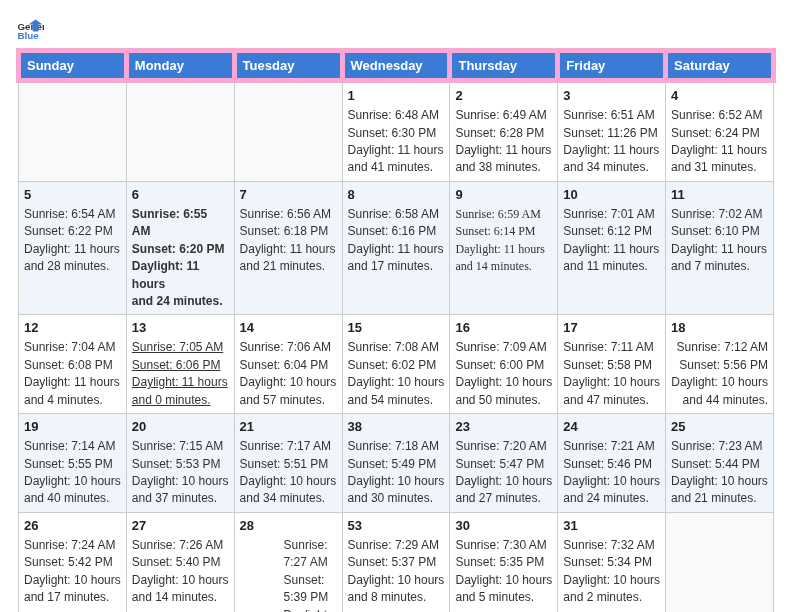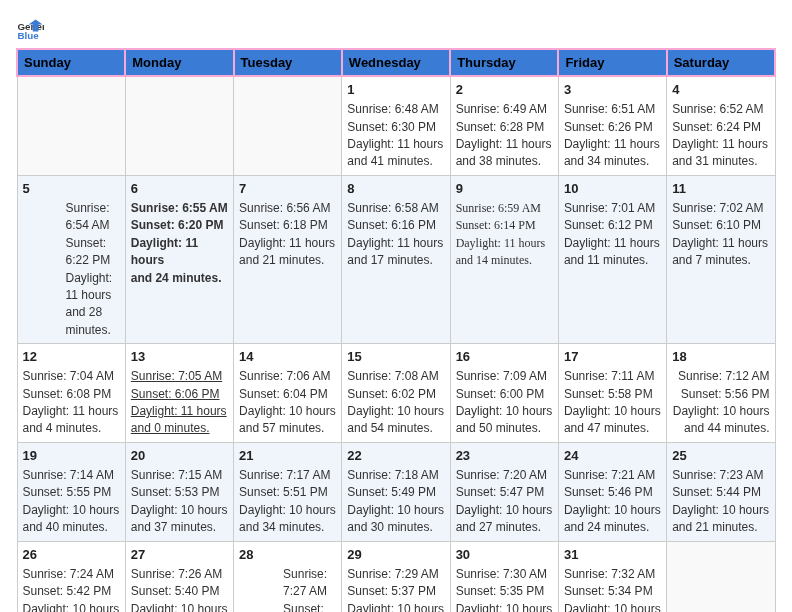--- a/index.html
+++ b/index.html
@@ -37,26 +37,26 @@
       font-size: 14px;
       color: #444;
     }
     .calendar {
       width: 100%;
       border-collapse: collapse;
       margin-top: 4px;
     }
     .calendar th {
       background: #3a7bd5;
-      color: #000000;
+      color: #ffffff;
       font-size: 13px;
       font-weight: bold;
       padding: 5px 6px;
       text-align: left;
-      border: 2px solid #f9a8d4;
+      border: 5px solid #f9a8d4;
     }
     .calendar td {
       border: 1px solid #ccc;
       vertical-align: top;
       padding: 4px 5px;
       width: 108px;
       min-height: 80px;
       font-size: 10.5px;
       color: #333;
       line-height: 1.4;
@@ -124,36 +124,36 @@
         <td>
           <span class="day-num">2</span>
           <div class="day-info" style="white-space: pre-line;">Sunrise: 6:49 AM
 Sunset: 6:28 PM
 Daylight: 11 hours
 and 38 minutes.</div>
         </td>
         <td>
           <span class="day-num">3</span>
           <div class="day-info" style="white-space: pre-line;">Sunrise: 6:51 AM
-Sunset: 6:26 PM
+Sunset: 11:26 PM
 Daylight: 11 hours
 and 34 minutes.</div>
         </td>
         <td>
           <span class="day-num">4</span>
           <div class="day-info" style="white-space: pre-line;">Sunrise: 6:52 AM
 Sunset: 6:24 PM
 Daylight: 11 hours
 and 31 minutes.</div>
         </td>
       </tr>
       <tr class="row-shade">
         <td>
           <span class="day-num">5</span>
-          <div class="day-info" style="white-space: pre-line; margin-left: 43px;">Sunrise: 6:54 AM
+          <div class="day-info" style="white-space: pre-line;">Sunrise: 6:54 AM
 Sunset: 6:22 PM
 Daylight: 11 hours
 and 28 minutes.</div>
         </td>
         <td>
           <span class="day-num">6</span>
           <div class="day-info" style="white-space: pre-line; font-weight: bold;">Sunrise: 6:55 AM
 Sunset: 6:20 PM
 Daylight: 11 hours
 and 24 minutes.</div>
@@ -261,21 +261,21 @@
 and 37 minutes.</div>
         </td>
         <td>
           <span class="day-num">21</span>
           <div class="day-info" style="white-space: pre-line;">Sunrise: 7:17 AM
 Sunset: 5:51 PM
 Daylight: 10 hours
 and 34 minutes.</div>
         </td>
         <td>
-          <span class="day-num">22</span>
+          <span class="day-num">38</span>
           <div class="day-info" style="white-space: pre-line;">Sunrise: 7:18 AM
 Sunset: 5:49 PM
 Daylight: 10 hours
 and 30 minutes.</div>
         </td>
         <td>
           <span class="day-num">23</span>
           <div class="day-info" style="white-space: pre-line;">Sunrise: 7:20 AM
 Sunset: 5:47 PM
 Daylight: 10 hours
@@ -312,21 +312,21 @@
 and 14 minutes.</div>
         </td>
         <td>
           <span class="day-num">28</span>
           <div class="day-info" style="white-space: pre-line; margin-left: 44px;">Sunrise: 7:27 AM
 Sunset: 5:39 PM
 Daylight: 10 hours
 and 11 minutes.</div>
         </td>
         <td>
-          <span class="day-num">29</span>
+          <span class="day-num">53</span>
           <div class="day-info" style="white-space: pre-line;">Sunrise: 7:29 AM
 Sunset: 5:37 PM
 Daylight: 10 hours
 and 8 minutes.</div>
         </td>
         <td>
           <span class="day-num">30</span>
           <div class="day-info" style="white-space: pre-line;">Sunrise: 7:30 AM
 Sunset: 5:35 PM
 Daylight: 10 hours

